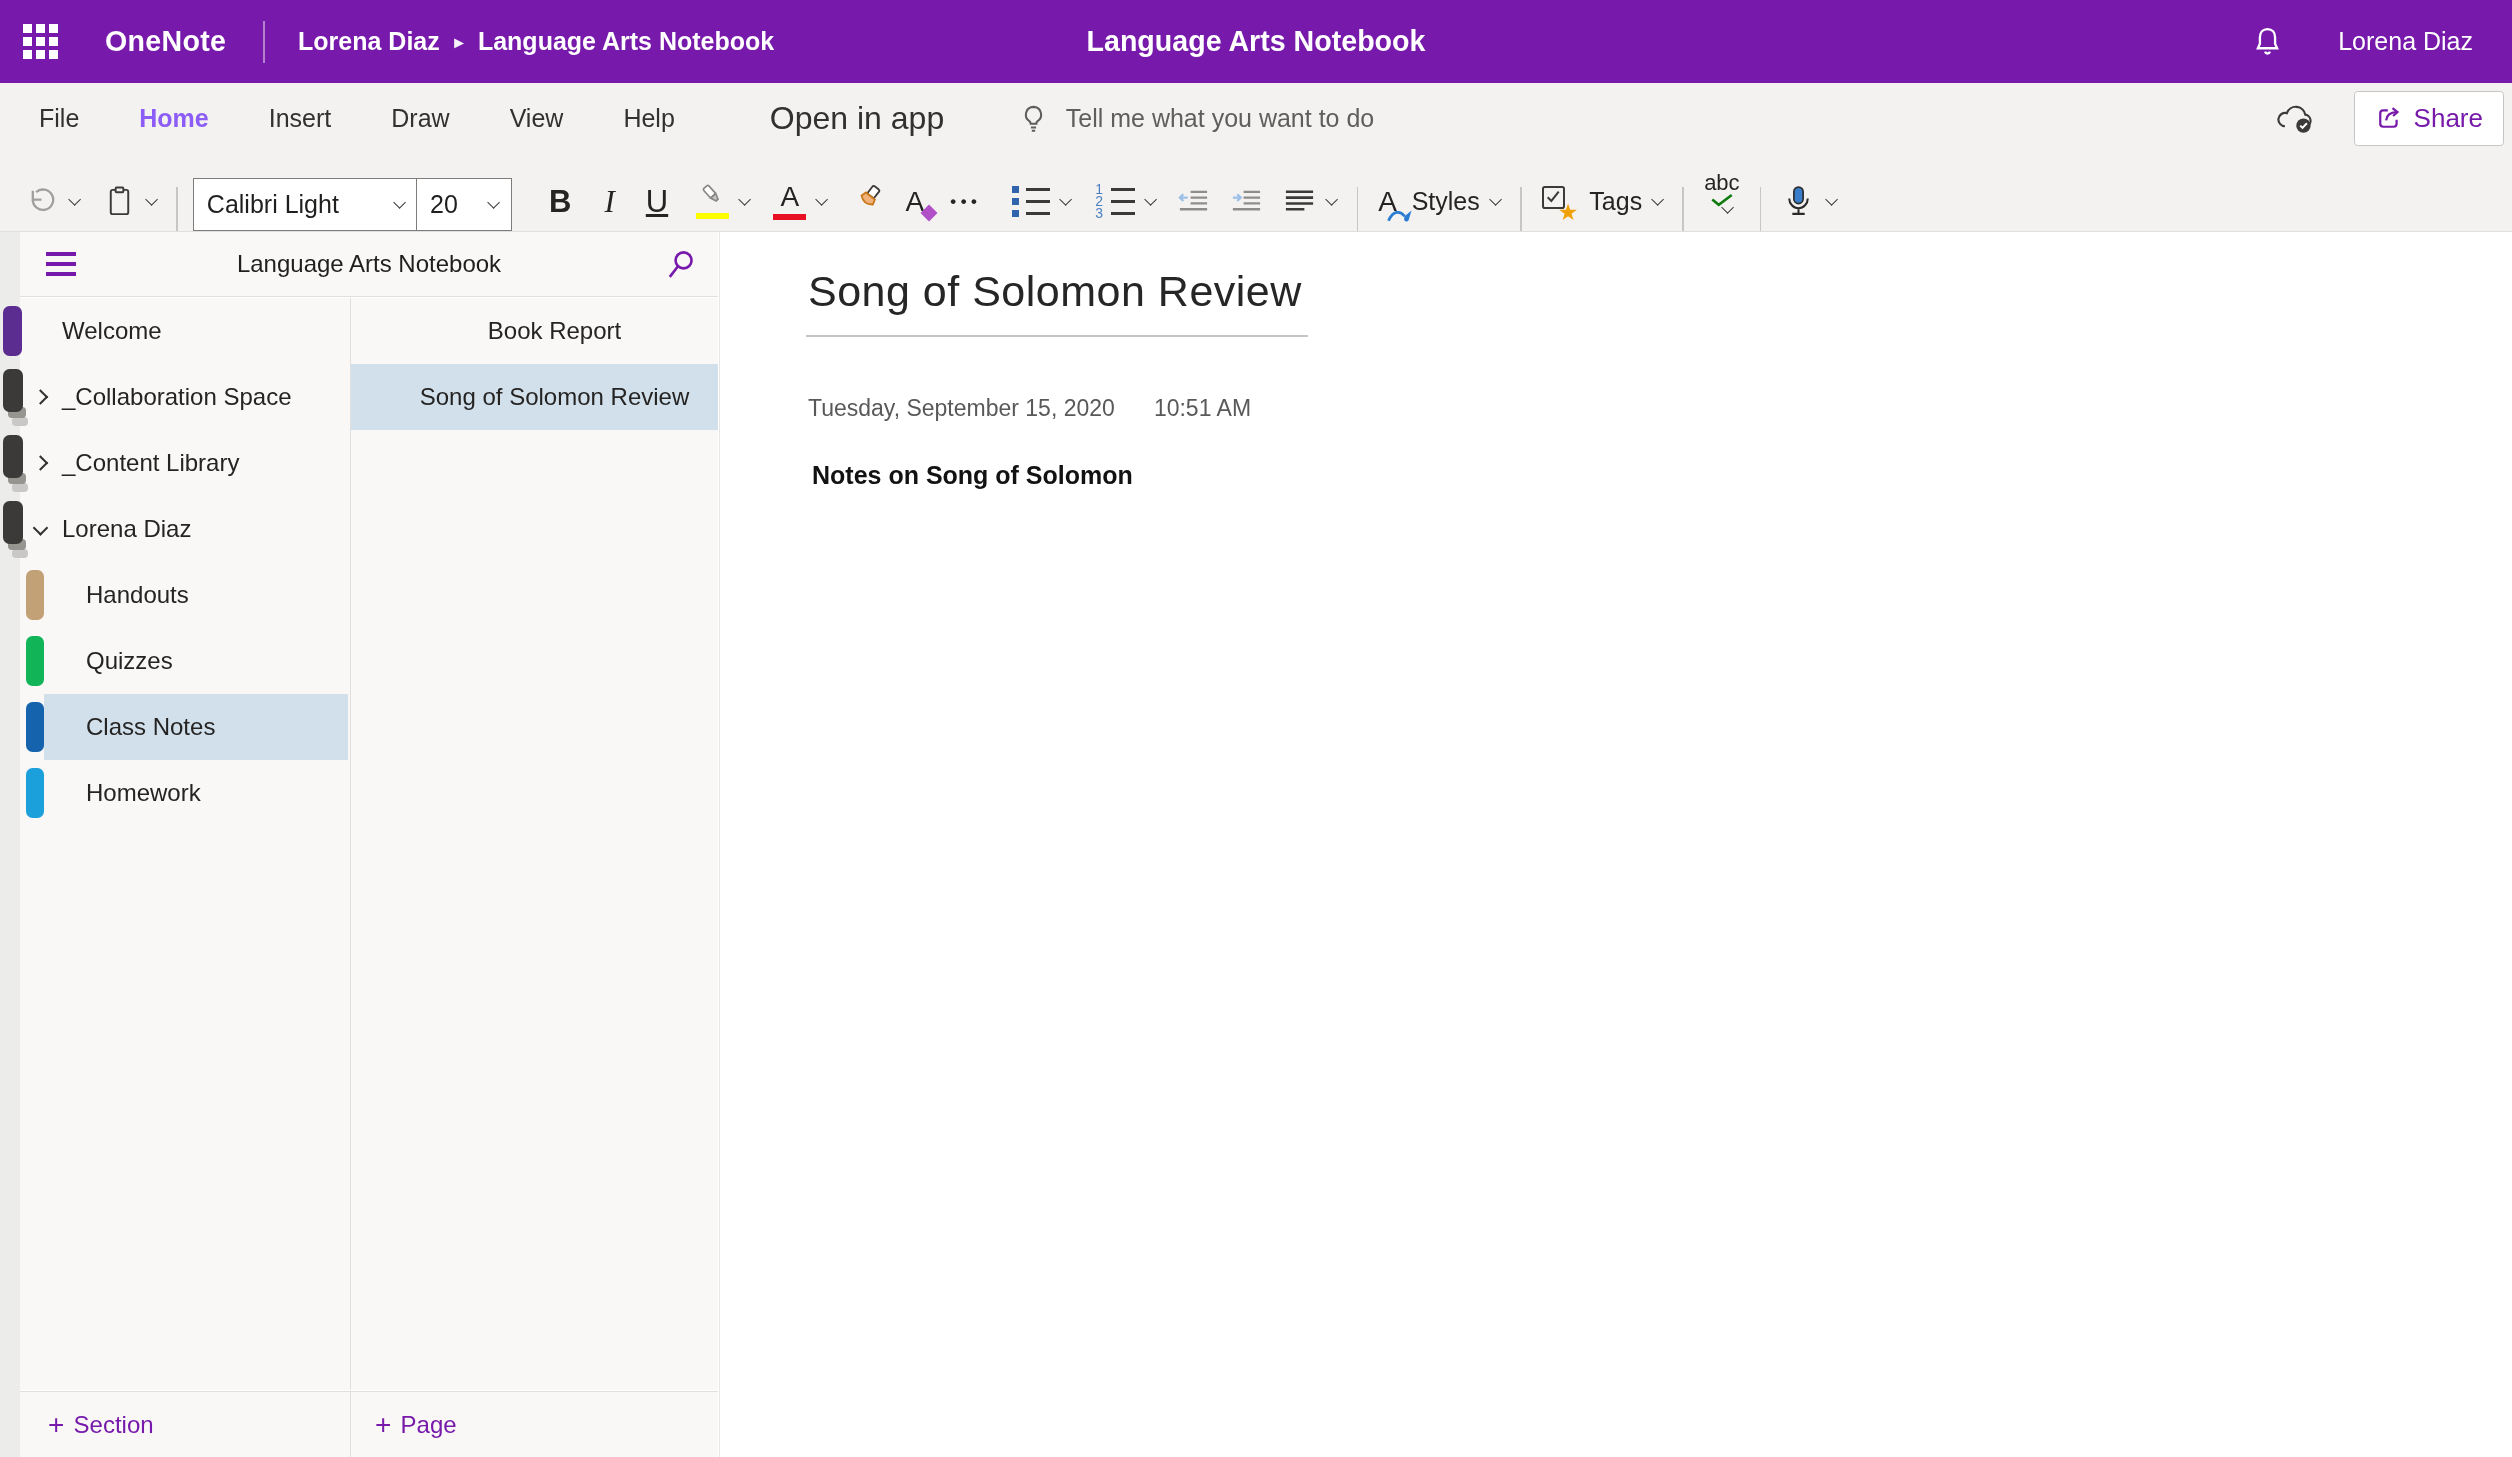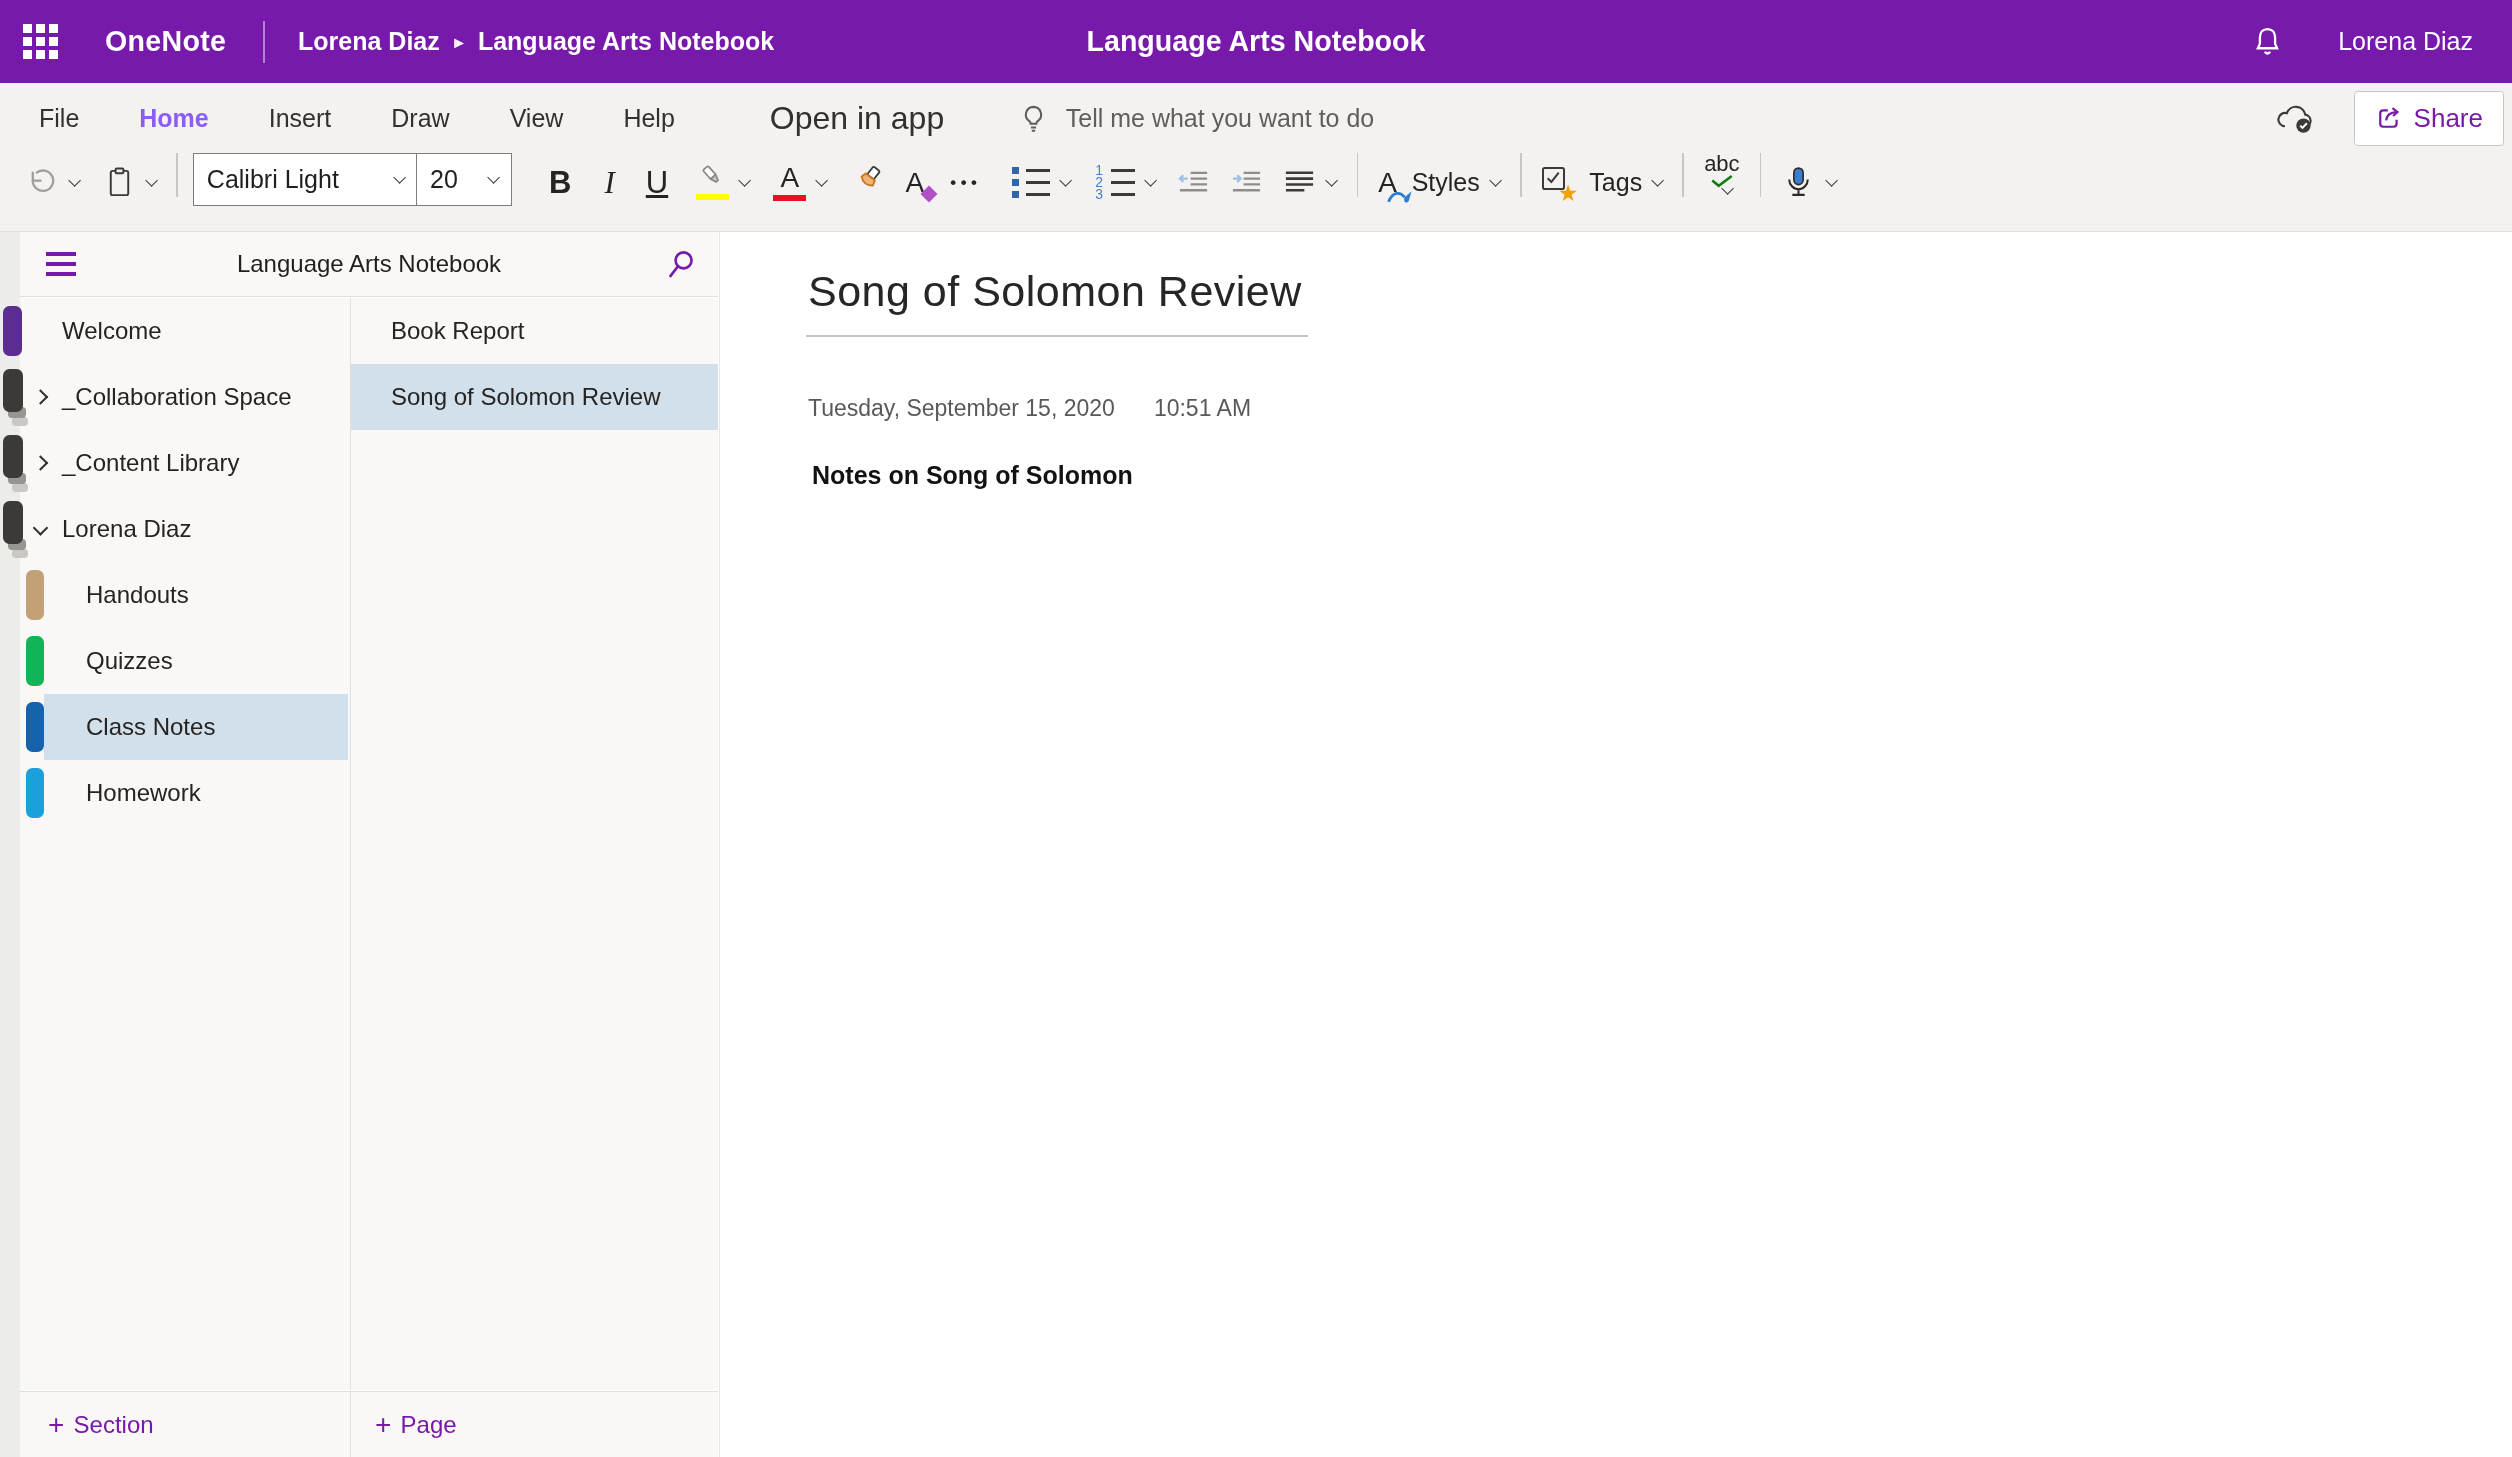--- a/index.html
+++ b/index.html
@@ -25,21 +25,21 @@
   .menu-items { display:flex; margin-left:39px;justify-content:space-between; }
   .menu-item { font-size:25px; color:#323130; padding:0 30px; cursor:pointer; }
   .menu-item:first-child { padding-left:0; }
   .menu-item.active { font-weight:700; color:#8b5cf6; }
   .open-in-app { margin-left:65px; font-size:32px; color:#323130; cursor:pointer; }
   .tellme { display:flex; align-items:center; gap:16.6px; margin-left:74px; color:#605e5c; font-size:25px; cursor:pointer; }
   .menubar-right { margin-left:auto; display:flex; align-items:center; gap:39px; padding-right:8px; }
   .share-btn { display:flex; align-items:center; gap:11px; background:#fff; border:0.9px solid #c8c6c4; border-radius:3.7px; height:55px; padding:0 20px; color:#7719aa; font-size:26px; cursor:pointer; }
 
   
-  .toolbar { position:absolute; top:153px; left:0; right:0; height:78px; background:#f3f2f1; display:flex; align-items:flex-start; padding-left:26px; }
+  .toolbar { position:absolute; top:153px; left:0; right:0; height:78px; background:#f3f2f1; display:flex; align-items:flex-end; padding-left:26px; }
   .tbtn { display:flex; align-items:center; height:59px; cursor:pointer; }
   .chev { width:9.2px; height:9.2px; border-right:1.8px solid #3b3a39; border-bottom:1.8px solid #3b3a39; transform:rotate(45deg); display:inline-block; margin-left:11px; margin-top:-3.7px; flex:none; }
   .sep { width:1.8px; height:44px; background:#c8c6c4; margin-left:20px; flex:none; }
   .combo { height:53px; background:#fff; border:1.8px solid #7f7d7b; display:flex; align-items:center; font-size:25px; color:#201f1e; padding:0 13px; cursor:pointer; }
   .combo-font { width:225px; margin-left:14.7px; }
   .combo-size { width:96px; margin-left:-1.8px; }
   .combo .chev { margin-left:auto; }
   .glyph { font-size:31px; color:#252423; }
   .g-bold { font-weight:700; }
   .g-italic { font-family:"Liberation Serif", serif; font-style:italic; }
@@ -93,21 +93,21 @@
   .c-blue { background:#1563ac; }
   .c-lightblue { background:#1ba0dc; }
   .gtab { position:absolute; left:-16.6px; top:4.6px; width:20px; height:57px; }
   .gtab .t1 { position:absolute; left:0; right:0; top:0; bottom:14px; background:#3b3a39; border-radius:6.5px; }
   .gtab .t2 { position:absolute; left:4.6px; right:-2.8px; bottom:7.4px; height:11px; background:#97958f; border-radius:3.7px; }
   .gtab .t3 { position:absolute; left:8.3px; right:-4.6px; bottom:0; height:8.3px; background:#cac8c6; border-radius:3.7px; }
   .rchev { position:absolute; left:14.7px; top:50%; width:11px; height:11px; border-right:2.4px solid #33312f; border-bottom:2.4px solid #33312f; z-index:1; }
   .rchev.collapsed { transform:translateY(-50%) rotate(-45deg); }
   .rchev.expanded { transform:translateY(-60%) rotate(45deg); }
 
-  .pagerow { height:66px; display:flex; align-items:center; padding-left:40px; font-size:24px; color:#252423; cursor:pointer; }
+  .pagerow { height:66px; display:flex; align-items:center; padding-left:40px; font-size:24px; color:#252423; cursor:pointer;justify-content:center; }
   .pagerow.selected { background:#d2e0ec; }
 
   .pane-footer { position:absolute; bottom:0; height:67px; border-top:0.9px solid #e1dfdd; background:#f9f8f7; display:flex; align-items:center; color:#7719aa; font-size:24px; cursor:pointer; }
   .sections-footer { left:20px; width:330px; padding-left:28px; }
   .pages-footer { left:350px; width:368px; border-left:0.9px solid #e1dfdd; padding-left:24px; }
   .plus { font-size:28px; font-weight:400; margin-right:9.2px; line-height:1; }
 
   
   .content { position:absolute; left:719px; top:0; right:0; bottom:0; background:#fff; border-left:0.9px solid #e8e6e4; }
   .note-title { position:absolute; left:88px; top:35px; font-size:43px; font-weight:300; color:#262626; letter-spacing:0.5px; }

